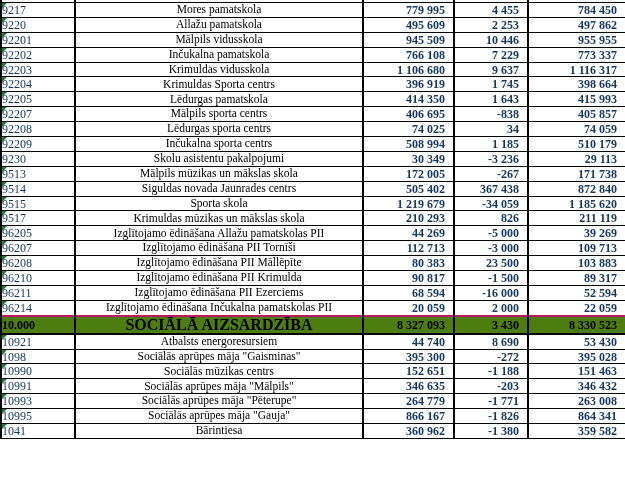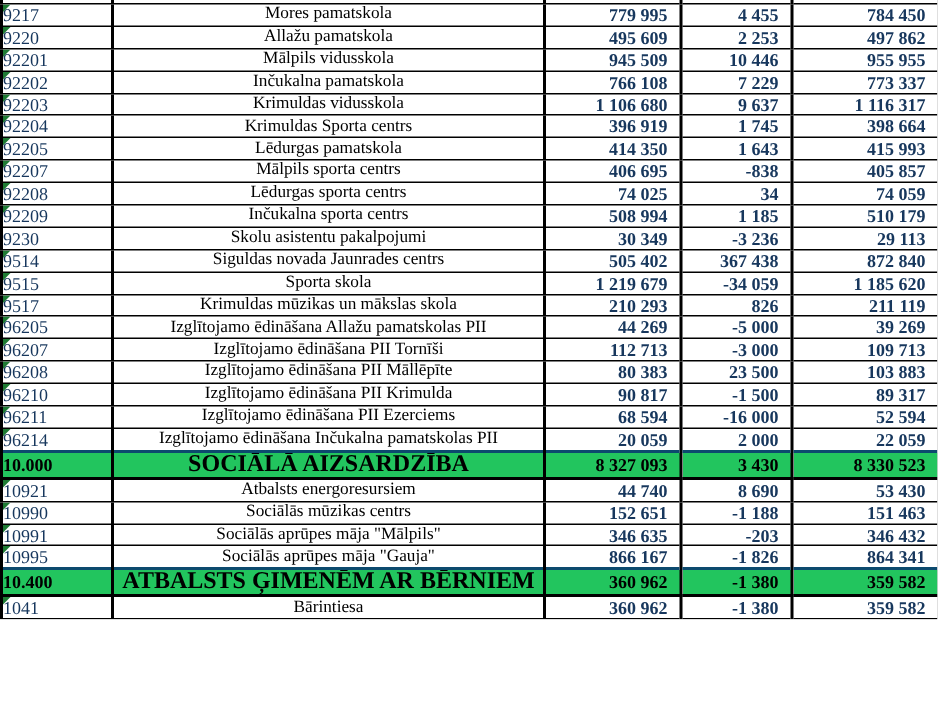--- a/index.html
+++ b/index.html
@@ -6,22 +6,22 @@
   body{width:625px;font-family:"Liberation Serif","DejaVu Serif",serif;}
   .sheet{width:625px;overflow:hidden;background:#fff;}
   table{border-collapse:collapse;table-layout:fixed;width:625px;}
   td{border:1px solid #000;border-left:2px solid #000;border-right:2px solid #000;
      height:13.9px;padding:0;overflow:hidden;white-space:nowrap;vertical-align:middle;
      font-size:11.5px;line-height:1;}
   tr.cut td{height:2px;border-top:none;}
   td.code{text-align:left;color:#17375d;font-size:12px;position:relative;}
   td.name{text-align:center;color:#000;padding:0 3px;}
   td.num{text-align:right;padding-right:8px;color:#17375d;font-weight:bold;font-size:12px;}
-  tr.summary td{border-top:2px solid #0c4a6e;border-bottom:2px solid #000;
-     background:#22c55e;color:#000;font-weight:bold;}
+  tr.summary td{border-top:2px solid #be185d;border-bottom:2px solid #000;
+     background:#4d7c0f;color:#000;font-weight:bold;}
   tr.summary td.code{color:#000;}
   tr.summary td.num{color:#000;}
   tr.summary td.name{font-size:16px;}
   .flag{position:absolute;top:0;left:0;width:0;height:0;
      border-top:5px solid #1e7b34;border-right:5px solid transparent;}
 </style>
 </head>
 <body>
 
 <div class="sheet">
@@ -112,20 +112,27 @@
           <td class="num">510 179</td>
         </tr>
         <tr class="data">
           <td class="code">9230</td>
           <td class="name">Skolu asistentu pakalpojumi</td>
           <td class="num">30 349</td>
           <td class="num">-3 236</td>
           <td class="num">29 113</td>
         </tr>
         <tr class="data">
+          <td class="code"><span class="flag"></span>9513</td>
+          <td class="name">Mālpils mūzikas un mākslas skola</td>
+          <td class="num">172 005</td>
+          <td class="num">-267</td>
+          <td class="num">171 738</td>
+        </tr>
+        <tr class="data">
           <td class="code"><span class="flag"></span>9514</td>
           <td class="name">Siguldas novada Jaunrades centrs</td>
           <td class="num">505 402</td>
           <td class="num">367 438</td>
           <td class="num">872 840</td>
         </tr>
         <tr class="data">
           <td class="code"><span class="flag"></span>9515</td>
           <td class="name">Sporta skola</td>
           <td class="num">1 219 679</td>
@@ -189,47 +196,54 @@
           <td class="num">8 330 523</td>
         </tr>
         <tr class="data">
           <td class="code"><span class="flag"></span>10921</td>
           <td class="name">Atbalsts energoresursiem</td>
           <td class="num">44 740</td>
           <td class="num">8 690</td>
           <td class="num">53 430</td>
         </tr>
         <tr class="data">
+          <td class="code"><span class="flag"></span>1098</td>
+          <td class="name">Sociālās aprūpes māja "Gaisminas"</td>
+          <td class="num">395 300</td>
+          <td class="num">-272</td>
+          <td class="num">395 028</td>
+        </tr>
+        <tr class="data">
           <td class="code"><span class="flag"></span>10990</td>
           <td class="name">Sociālās mūzikas centrs</td>
           <td class="num">152 651</td>
           <td class="num">-1 188</td>
           <td class="num">151 463</td>
         </tr>
         <tr class="data">
           <td class="code"><span class="flag"></span>10991</td>
           <td class="name">Sociālās aprūpes māja "Mālpils"</td>
           <td class="num">346 635</td>
           <td class="num">-203</td>
           <td class="num">346 432</td>
         </tr>
         <tr class="data">
+          <td class="code"><span class="flag"></span>10993</td>
+          <td class="name">Sociālās aprūpes māja "Pēterupe"</td>
+          <td class="num">264 779</td>
+          <td class="num">-1 771</td>
+          <td class="num">263 008</td>
+        </tr>
+        <tr class="data">
           <td class="code"><span class="flag"></span>10995</td>
           <td class="name">Sociālās aprūpes māja "Gauja"</td>
           <td class="num">866 167</td>
           <td class="num">-1 826</td>
           <td class="num">864 341</td>
         </tr>
-        <tr class="summary">
-          <td class="code">10.400</td>
-          <td class="name">ATBALSTS ĢIMENĒM AR BĒRNIEM</td>
-          <td class="num">360 962</td>
-          <td class="num">-1 380</td>
-          <td class="num">359 582</td>
-        </tr>
         <tr class="data">
           <td class="code"><span class="flag"></span>1041</td>
           <td class="name">Bārintiesa</td>
           <td class="num">360 962</td>
           <td class="num">-1 380</td>
           <td class="num">359 582</td>
         </tr>
       </tbody>
   </table>
 </div>

